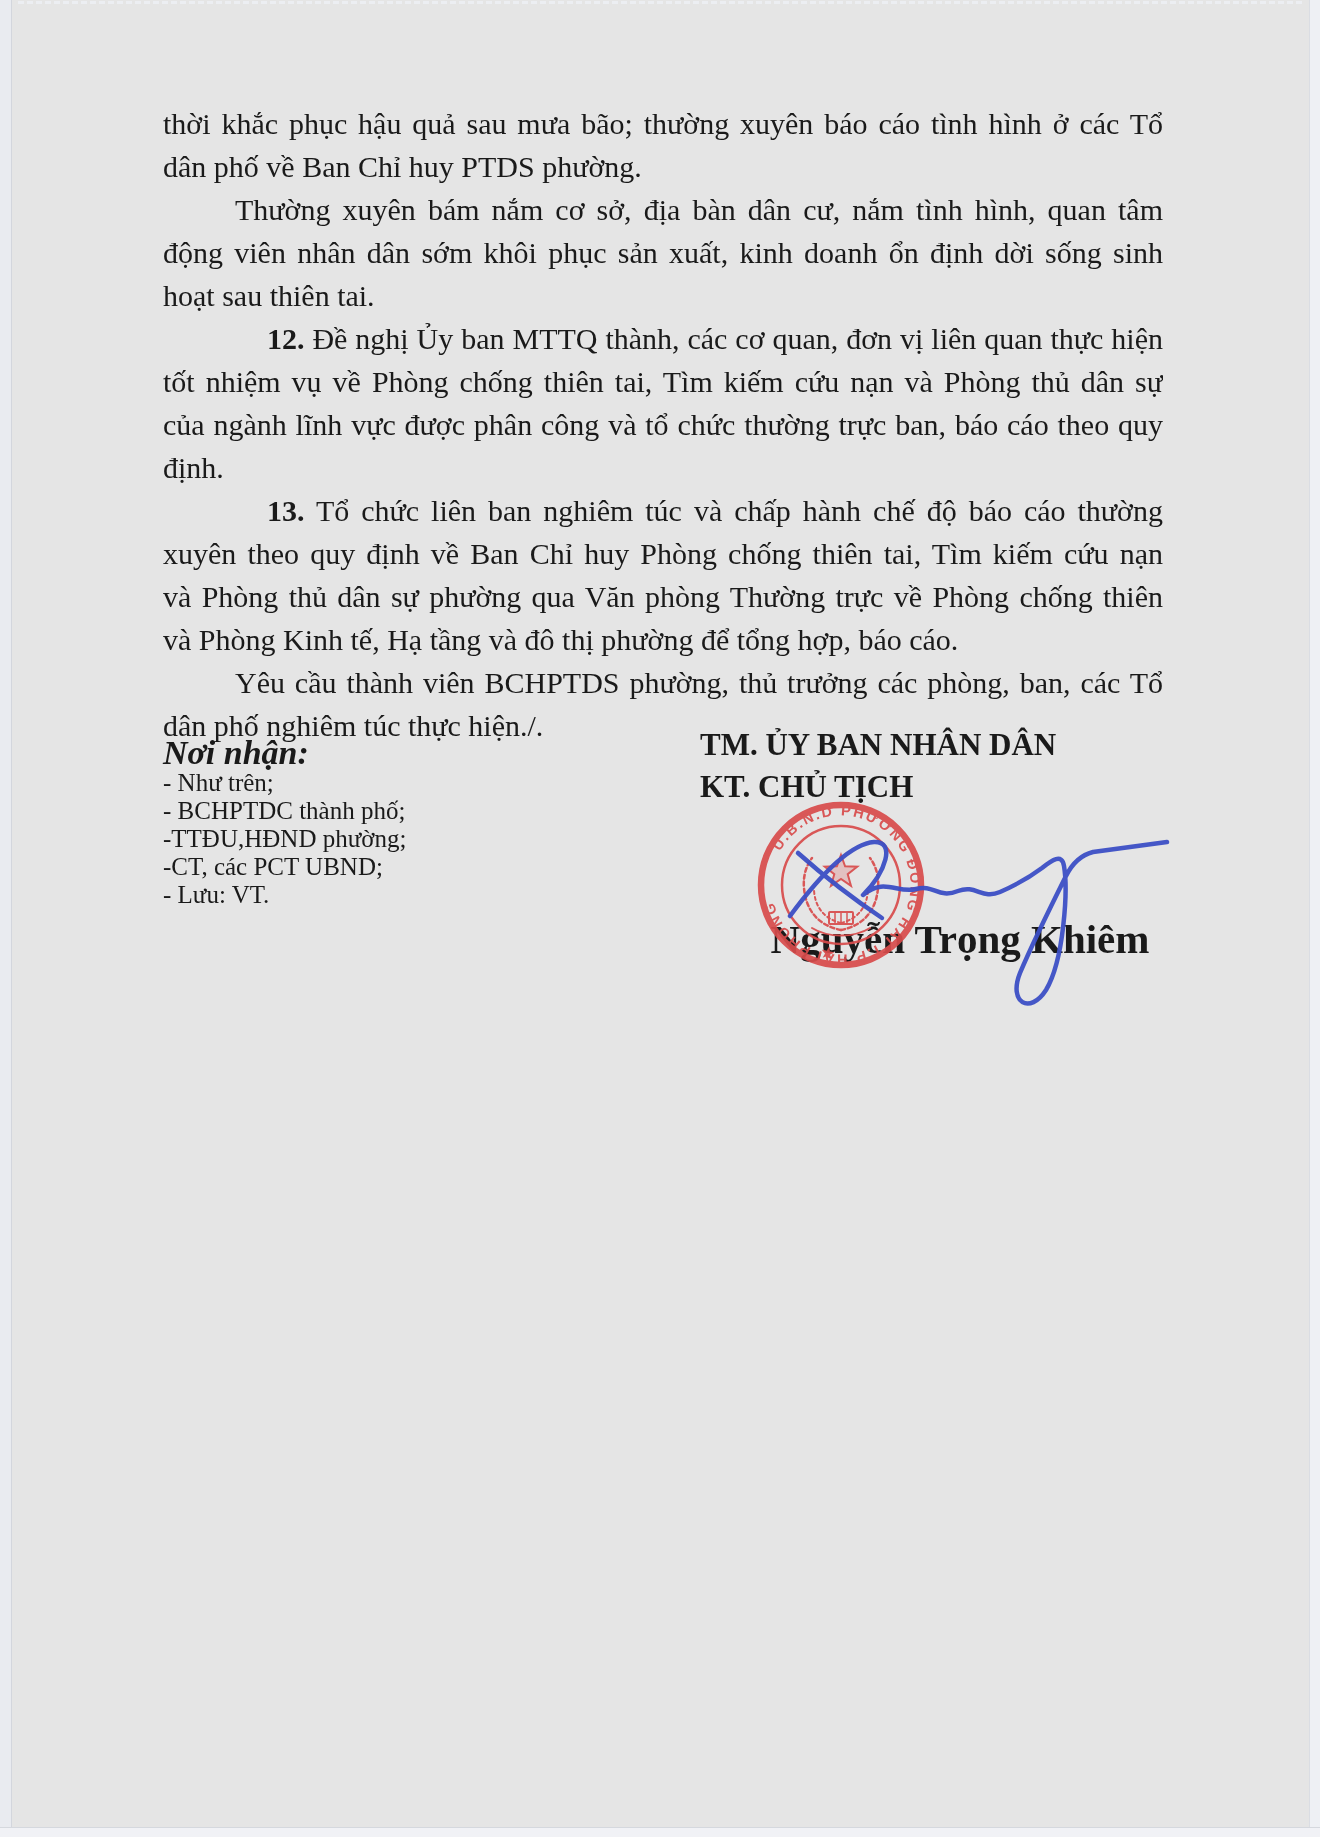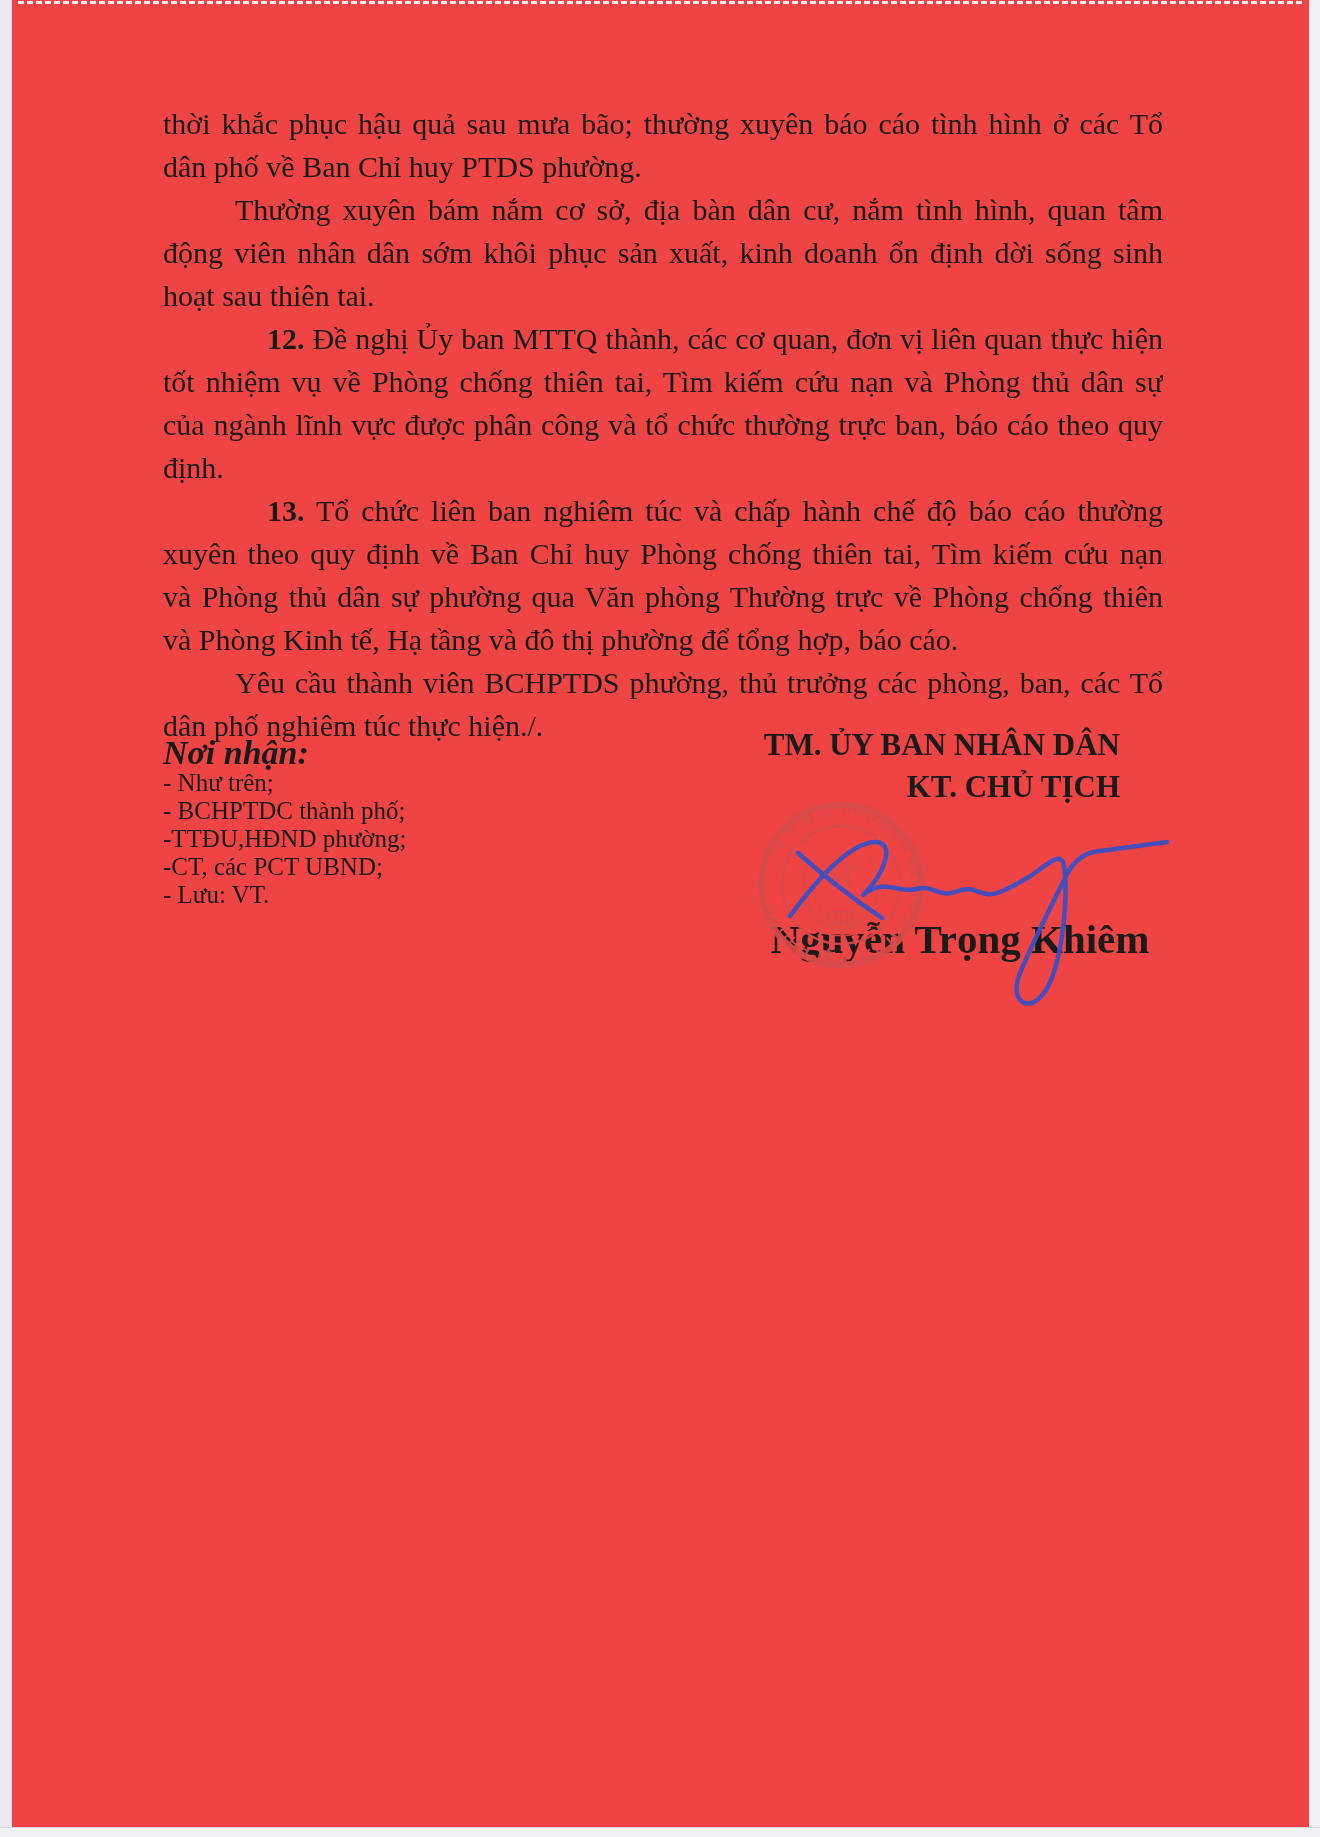--- a/index.html
+++ b/index.html
@@ -1,38 +1,38 @@
 <!DOCTYPE html>
 <html><head>
 <meta charset="utf-8">
 <style>
   html,body{margin:0;padding:0;}
   body{width:1320px;height:1837px;background:#ffffff;font-family:"Liberation Serif",serif;color:#1a1a1a;}
-  .screen{position:relative;width:1320px;height:1837px;background:#ef4444;overflow:hidden;}
+  .screen{position:relative;width:1320px;height:1837px;background:#e5e5e5;overflow:hidden;}
 
   
   .edge-left{position:absolute;left:0;top:0;bottom:0;width:11px;background:#e9ebf0;border-right:1px solid #d3d6dd;}
   .edge-right{position:absolute;right:0;top:0;bottom:0;width:10px;background:#eef0f4;border-left:1px solid #dadde3;}
   .edge-bottom{position:absolute;left:0;right:0;bottom:0;height:9px;background:#f1f2f6;border-top:1px solid #d5d8de;}
   .top-dashes{position:absolute;top:1px;left:18px;right:18px;height:0;border-top:3px dashed #eceef2;}
 
   
   .doc-body{position:absolute;left:163px;top:102px;width:1000px;}
   .line{font-size:30px;line-height:43px;height:43px;overflow:hidden;white-space:normal;}
   .j{text-align:justify;text-align-last:justify;}
   .ind{padding-left:72px;}
   .line b{font-weight:bold;margin-left:32px;}
 
   
   .recipients{position:absolute;left:163px;top:736px;width:420px;}
   .recip-head{font-size:34px;font-weight:bold;font-style:italic;line-height:33px;}
   .recip-item{font-size:25px;line-height:28px;}
 
   
-  .sign-block{position:absolute;left:700px;top:724px;width:420px;text-align:right;}
+  .sign-block{position:absolute;left:700px;top:724px;width:420px;text-align:left;}
   .sign-org{font-size:31px;font-weight:bold;line-height:42px;white-space:nowrap;}
   .sign-title{font-size:31px;font-weight:bold;line-height:42px;white-space:nowrap;}
   .signer-name{position:absolute;left:760px;top:915px;width:400px;text-align:center;font-size:41px;font-weight:bold;}
 
   .seal-svg{position:absolute;left:748px;top:792px;width:186px;height:186px;opacity:.92;z-index:1;}
   .sig-svg{position:absolute;left:740px;top:782px;width:470px;height:240px;z-index:2;}
 </style>
 </head>
 <body>
 

